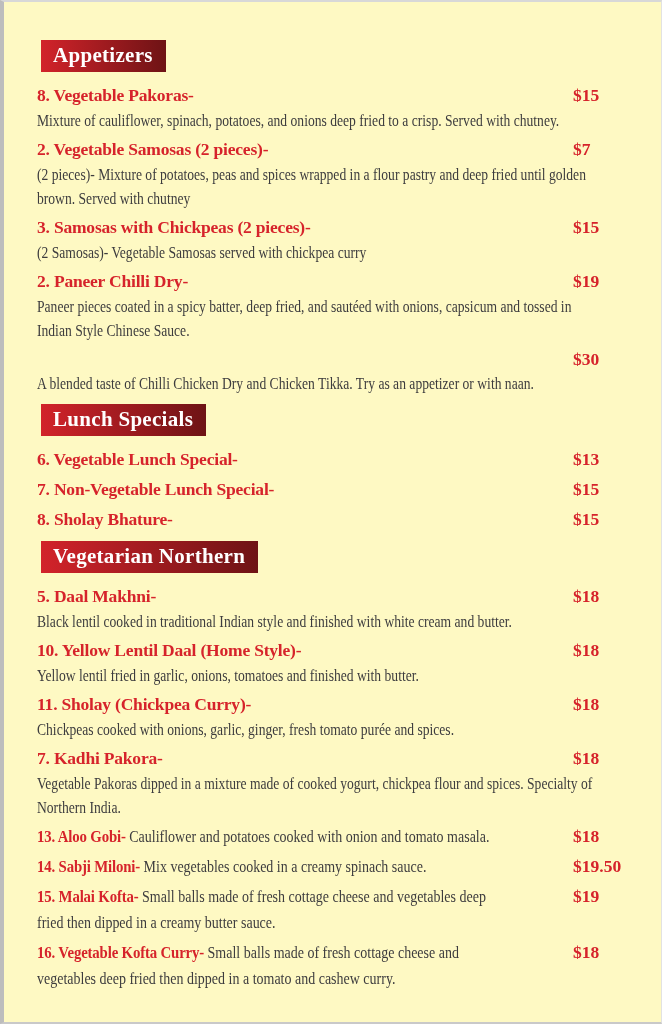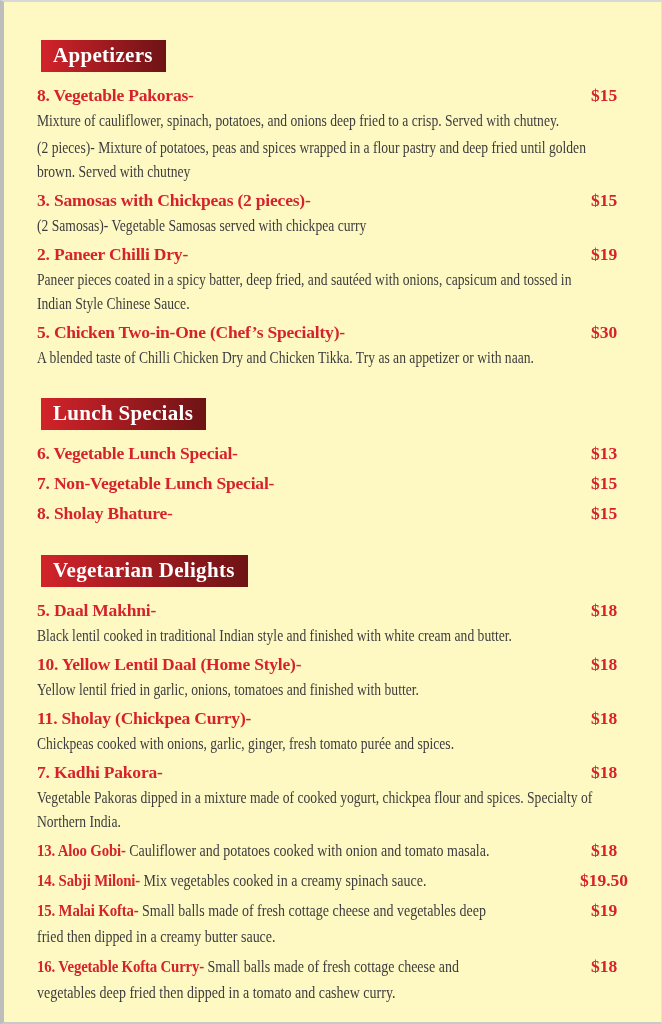--- a/index.html
+++ b/index.html
@@ -22,40 +22,40 @@
     display: table;
     margin: 0 0 10px 4px;
     padding: 3px 13px 5px 12px;
     background: linear-gradient(90deg, var(--banner-start, #d2232a), var(--banner-end, #6e1315));
     color: var(--banner-text, #ffffff);
     font-size: 21px;
     font-weight: bold;
     letter-spacing: 0.3px;
     line-height: 24px;
   }
-  .menu-section:not(:first-child) .section-banner { margin-top: 28px; }
+  .menu-section:not(:first-child) .section-banner { margin-top: 8px; }
   .menu-item { margin-bottom: 3px; }
   .item-row {
     position: relative;
     padding-right: 62px;
     line-height: 26px;
     min-height: 26px;
   }
   .item-name {
     color: var(--red, #d6232b);
     font-weight: bold;
     font-size: 17.5px;
     letter-spacing: -0.2px;
   }
   .item-price {
     position: absolute;
     right: -62px;
     top: 0;
     width: 62px;
-    text-align: center;
+    text-align: left;
     color: var(--red, #d6232b);
     font-weight: bold;
     font-size: 17.5px;
     white-space: nowrap;
   }
   .item-row { margin-right: 62px; }
   .item-left { display: block; }
   .item-left.condensed {
     width: 118%;
     transform: scaleX(0.848);
@@ -88,20 +88,24 @@
     <div class="section-items">
   <div class="menu-item">
     <div class="item-row">
       <span class="item-left"><span class="item-name">8. Vegetable Pakoras-</span></span>
       <span class="item-price">$15</span>
     </div>
     <p class="item-desc-block">Mixture of cauliflower, spinach, potatoes, and onions deep fried to a crisp. Served with chutney.</p>
   </div>
 
   <div class="menu-item">
+    <div class="item-row">
+      <span class="item-left"><span class="item-name">2. Vegetable Samosas (2 pieces)-</span></span>
+      <span class="item-price">$7</span>
+    </div>
     <p class="item-desc-block">(2 pieces)- Mixture of potatoes, peas and spices wrapped in a flour pastry and deep fried until golden brown. Served with chutney</p>
   </div>
 
   <div class="menu-item">
     <div class="item-row">
       <span class="item-left"><span class="item-name">3. Samosas with Chickpeas (2 pieces)-</span></span>
       <span class="item-price">$15</span>
     </div>
     <p class="item-desc-block">(2 Samosas)- Vegetable Samosas served with chickpea curry</p>
   </div>
@@ -109,21 +113,20 @@
   <div class="menu-item">
     <div class="item-row">
       <span class="item-left"><span class="item-name">2. Paneer Chilli Dry-</span></span>
       <span class="item-price">$19</span>
     </div>
     <p class="item-desc-block">Paneer pieces coated in a spicy batter, deep fried, and sautéed with onions, capsicum and tossed in Indian Style Chinese Sauce.</p>
   </div>
 
   <div class="menu-item">
     <div class="item-row">
-      <span class="item-left"><span class="item-name">5. Chicken Two-in-One (Chef’s Specialty)-</span></span>
       <span class="item-price">$30</span>
     </div>
     <p class="item-desc-block">A blended taste of Chilli Chicken Dry and Chicken Tikka. Try as an appetizer or with naan.</p>
   </div>
 </div>
   </section>
 
   <section class="menu-section">
     <div class="section-banner">
       <span class="section-title">Lunch Specials</span>
@@ -150,21 +153,21 @@
       <span class="item-left"><span class="item-name">8. Sholay Bhature-</span></span>
       <span class="item-price">$15</span>
     </div>
 
   </div>
 </div>
   </section>
 
   <section class="menu-section">
     <div class="section-banner">
-      <span class="section-title">Vegetarian Delights</span>
+      <span class="section-title">Vegetarian Northern</span>
     </div>
     <div class="section-items">
   <div class="menu-item">
     <div class="item-row">
       <span class="item-left"><span class="item-name">5. Daal Makhni-</span></span>
       <span class="item-price">$18</span>
     </div>
     <p class="item-desc-block">Black lentil cooked in traditional Indian style and finished with white cream and butter.</p>
   </div>
 

